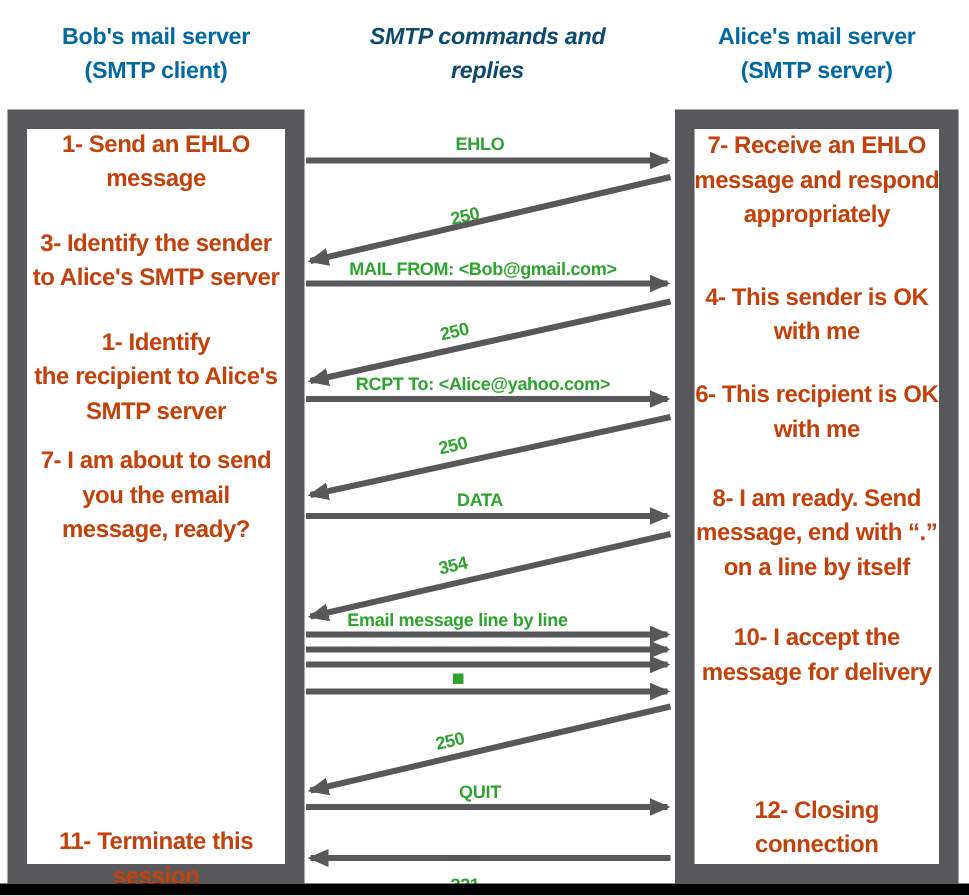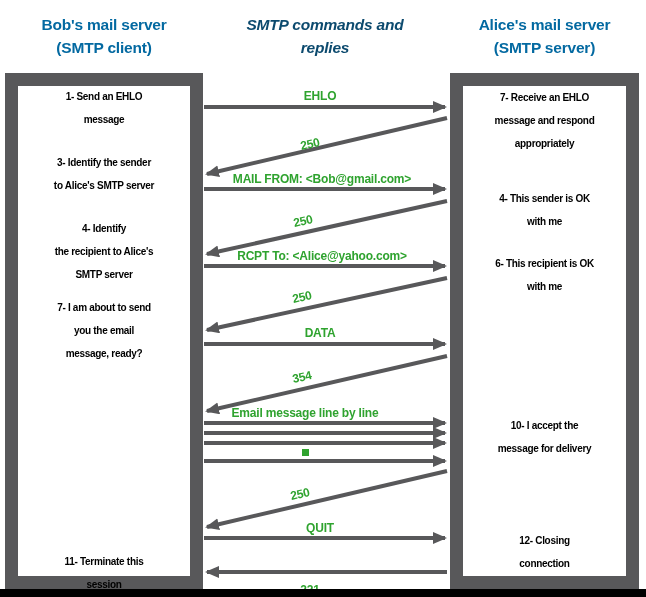--- a/index.html
+++ b/index.html
@@ -10,21 +10,21 @@
   .hdr {
     position:absolute; top:13px; text-align:center; font-size:15.5px;
     line-height:23px; white-space:pre-line; color:#0369a1; letter-spacing:-0.2px;
   }
   .hdr-green { color:#0c4a6e;font-style:italic; }
   .party-box {
     position:absolute; top:73px; height:516px; background:#ffffff;
     border:13px solid #58585a; box-sizing:border-box;
   }
   .step {
-    position:absolute; color:#000000; font-size:10px; line-height:23px;
+    position:absolute; color:#c2410c; font-size:16px; line-height:23px;
     text-align:center; white-space:pre-line; letter-spacing:-0.3px;
   }
   .msg {
     position:absolute; color:#2fa32f; font-size:12px; letter-spacing:-0.2px;
     transform:translateX(-50%); white-space:nowrap;
   }
   .msg-rot { transform:translateX(-50%) rotate(-13deg); }
   .arrows { position:absolute; left:0; top:0; }
   .dot-square { position:absolute; width:7px; height:7px; background:#2fa32f; }
   .bottom-bar { position:absolute; left:0; top:589px; width:646px; height:8px; background:#000000; }
@@ -41,36 +41,39 @@
   <div class="hdr" style="left:452px; width:185px;">Alice's mail server
 (SMTP server)</div>
 
   <div class="party-box" style="left:5px; width:198px;"></div>
   <div class="party-box" style="left:450px; width:189px;"></div>
 
   <div class="step" style="left:14px; width:180px; top:85px;">1- Send an EHLO
 message</div>
   <div class="step" style="left:14px; width:180px; top:151px;">3- Identify the sender
 to Alice's SMTP server</div>
-  <div class="step" style="left:14px; width:180px; top:217px;">4- Identify
+  <div class="step" style="left:14px; width:180px; top:217px;">1- Identify
 the recipient to Alice's
 SMTP server</div>
   <div class="step" style="left:14px; width:180px; top:296px;">7- I am about to send
 you the email
 message, ready?</div>
   <div class="step" style="left:14px; width:180px; top:518px;margin-top:32px;">11- Terminate this
 session</div>
 
   <div class="step" style="left:452px; width:185px; top:86px;">7- Receive an EHLO
 message and respond
 appropriately</div>
   <div class="step" style="left:452px; width:185px; top:187px;">4- This sender is OK
 with me</div>
   <div class="step" style="left:452px; width:185px; top:252px;">6- This recipient is OK
 with me</div>
+  <div class="step" style="left:452px; width:185px; top:321px;">8-  I am ready. Send
+message, end with “.”
+on a line by itself</div>
   <div class="step" style="left:452px; width:185px; top:414px;">10-  I accept the
 message for delivery</div>
   <div class="step" style="left:452px; width:185px; top:529px;text-align:center;">12-  Closing
 connection</div>
 
   <svg class="arrows" width="646" height="597">
     <defs>
       <marker id="ah" markerUnits="userSpaceOnUse" markerWidth="15" markerHeight="13" refX="12" refY="6" orient="auto">
         <path d="M0,0 L14,6 L0,12 Z" fill="#58585a"></path>
       </marker>

